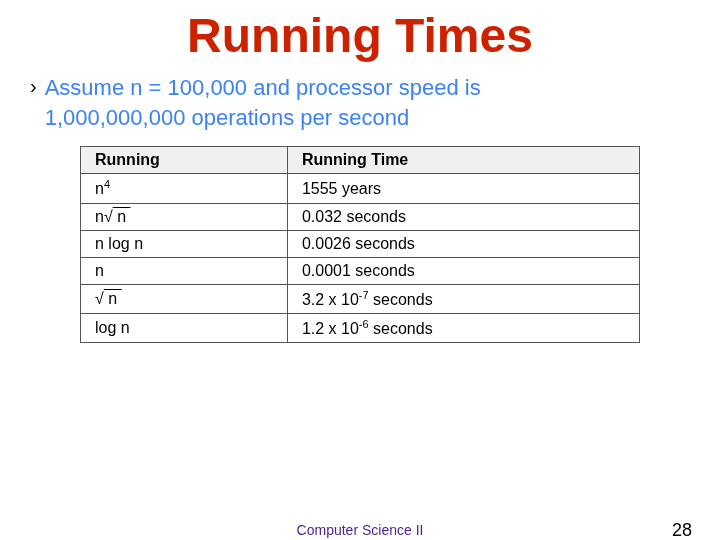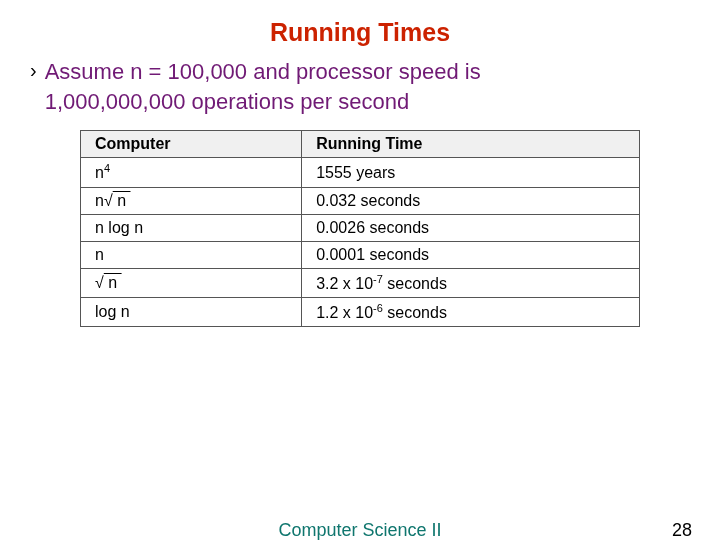--- a/index.html
+++ b/index.html
@@ -9,23 +9,23 @@
       background: white;
       font-family: Arial, Helvetica, sans-serif;
       font-size: 16px;
       overflow: hidden;
       position: relative;
     }
 
     .page-title {
       text-align: center;
       color: #cc2200;
-      font-size: 25px;
+      font-size: 48px;
       font-weight: bold;
-      padding-top: 18px;
+      padding-top: 8px;
       padding-bottom: 10px;
     }
 
     .bullet-section {
       display: flex;
       align-items: flex-start;
       padding-left: 30px;
       padding-right: 20px;
       margin-bottom: 14px;
     }
@@ -34,21 +34,21 @@
       font-size: 20px;
       margin-right: 8px;
       margin-top: 2px;
       color: black;
       flex-shrink: 0;
     }
 
     .bullet-text {
       font-size: 22px;
       line-height: 1.35;
-      color: #701a75;
+      color: #3b82f6;
     }
 
     .table-container {
       display: flex;
       justify-content: center;
       padding: 0 40px;
     }
 
     table {
       border-collapse: collapse;
@@ -71,22 +71,22 @@
       position: absolute;
       bottom: 10px;
       left: 0;
       right: 0;
       display: flex;
       justify-content: center;
       align-items: center;
     }
 
     .footer-text {
-      font-size: 18px;
-      color: #0f766e;
+      font-size: 14px;
+      color: #4c1d95;
       position: absolute;
       left: 50%;
       transform: translateX(-50%);
     }
 
     .page-number {
       font-size: 18px;
       color: black;
       font-weight: normal;
       position: absolute;
@@ -107,21 +107,21 @@
   <div class="bullet-text">
     <span>Assume n = 100,000 and processor speed is</span><br>
     <span>1,000,000,000 operations per second</span>
   </div>
 </div>
 
 <div class="table-container">
   <table>
     <tbody>
         <tr>
-      <td>Computer</td>
+      <td>Running</td>
       <td>Running Time</td>
     </tr>
     <tr>
       <td>n<sup>4</sup></td>
       <td>1555 years</td>
     </tr>
     <tr>
       <td>n√<span style="text-decoration:overline;">&nbsp;n&nbsp;</span></td>
       <td>0.032 seconds</td>
     </tr>

